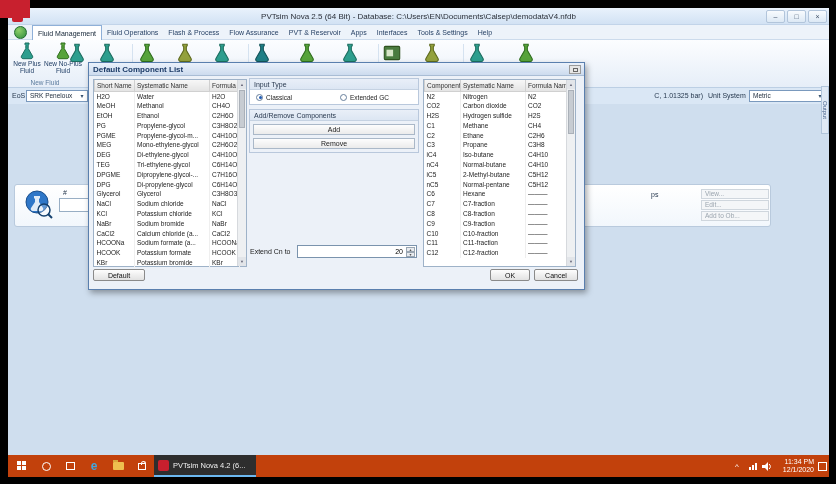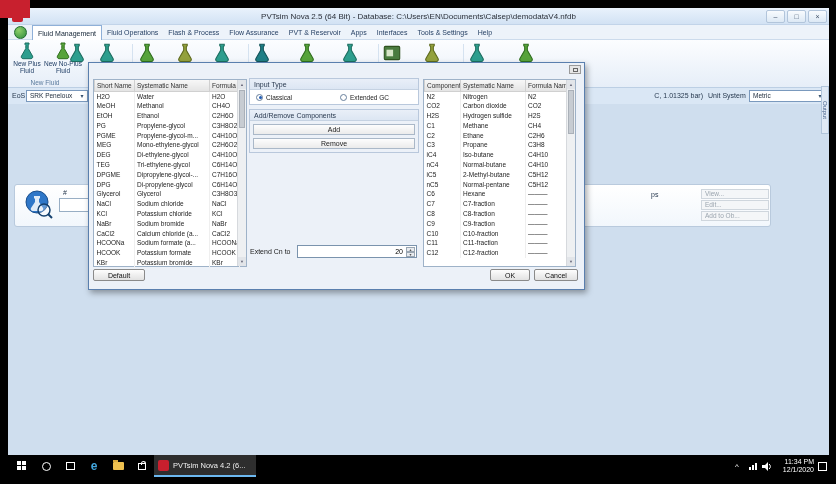--- a/index.html
+++ b/index.html
@@ -99,21 +99,21 @@
   .extend-lbl { position:absolute; left:161px; top:172px; font-size:7px; color:#222; }
   .extend-input { position:absolute; left:208px; top:169px; width:120px; height:13px; background:#fff;
     border:1px solid #7a93ad; font-size:7px; line-height:12px; text-align:right; padding-right:13px; }
   .spin { position:absolute; right:1px; top:1px; width:9px; height:10px; }
   .spin div { width:9px; height:5px; background:#e8ebef; border:1px solid #9aa6b2; font-size:3.5px;
     line-height:4px; text-align:center; color:#555; }
   .dlg-btn { position:absolute; top:193px; height:12px; background:linear-gradient(#fdfdfd,#e2e2e2);
     border:1px solid #8a8a8a; border-radius:2px; font-size:7px; line-height:11px; text-align:center; color:#111; }
 
   
-  .taskbar { left:0; top:447px; width:821px; height:22px; background:#000000; }
+  .taskbar { left:0; top:447px; width:821px; height:22px; background:#c2410c; }
   .tb-item { position:absolute; top:0; height:22px; display:flex; align-items:center; justify-content:center; }
   .start-grid { width:10px; height:10px; display:grid; grid-template-columns:4px 4px; grid-template-rows:4px 4px; gap:1px; }
   .start-grid span { background:#fff; }
   .ring { width:9px; height:9px; border:1.5px solid #fff; border-radius:50%; }
   .tview { width:9px; height:8px; border:1px solid #fff; }
   .edge-e::before { content:"e"; color:#42a6dd; font-size:12px; font-weight:bold; }
   .folder { width:11px; height:8px; background:#eec04f; border-radius:1px; position:relative; }
   .folder::before { content:""; position:absolute; left:0; top:-2px; width:5px; height:2px; background:#d8a93c; }
   .bag { width:8px; height:7px; border:1px solid #fff; position:relative; }
   .bag::before { content:""; position:absolute; left:1.5px; top:-3px; width:3px; height:3px;
@@ -254,20 +254,21 @@
         <div class="abs lbl" style="left:636px;top:6px;">ps</div>
         <div class="mini-btn" style="left:686px;top:4px;">View...</div>
         <div class="mini-btn" style="left:686px;top:15px;">Edit...</div>
         <div class="mini-btn" style="left:686px;top:26px;">Add to Ob...</div>
       </div>
 
       <div class="abs sidetab" style="top:-2px;">Output</div>
     </div>
 
     <div class="abs dialog">
+      <div class="abs dlg-title">Default Component List</div>
       <div class="abs dlg-x">
           <span class="sq"></span>
         </div>
 
       <div class="abs dlg-body">
 
         <div class="tbl-wrap" style="left:4px;width:154px;">
           <table class="dlgtable" style="width:145px;">
             <colgroup>
                 <col style="width:40px">

